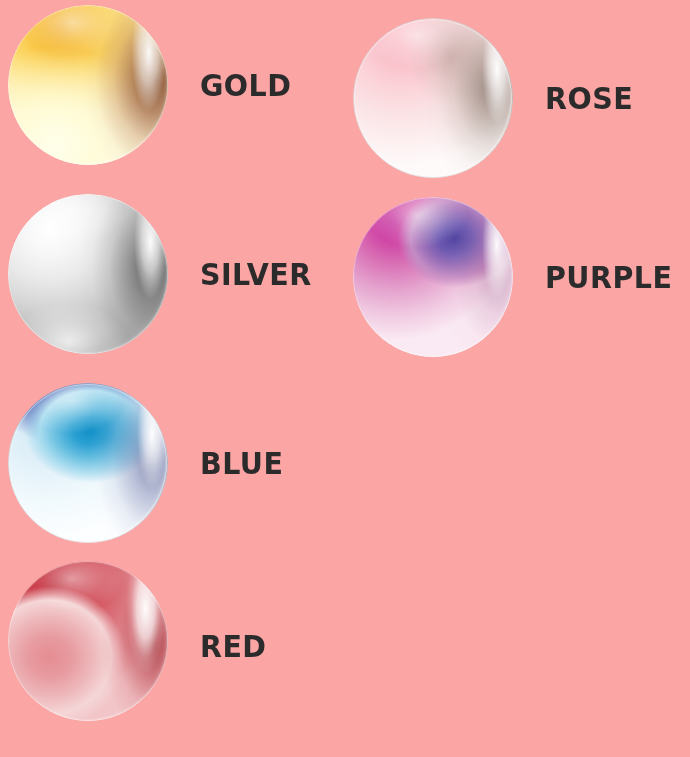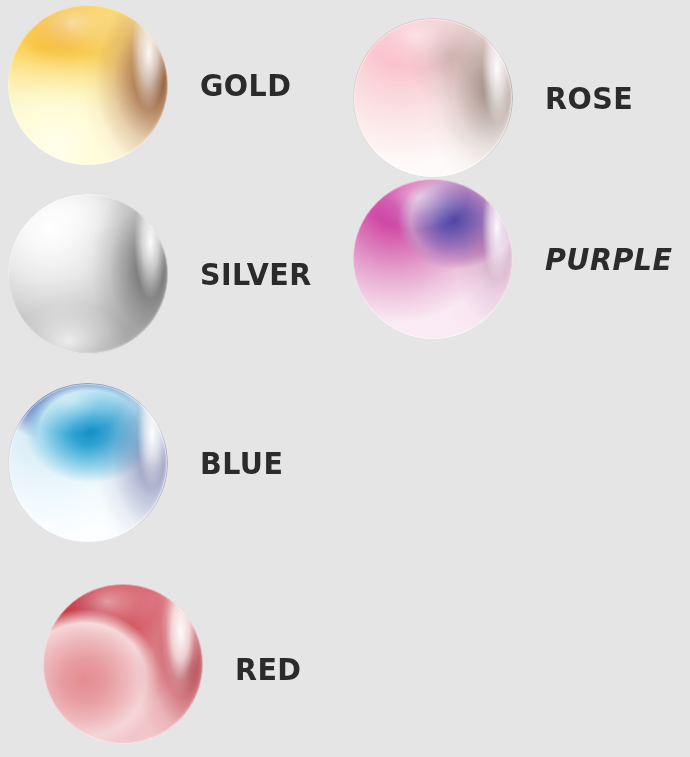--- a/index.html
+++ b/index.html
@@ -12,21 +12,21 @@
     width: 690px;
     height: 757px;
     font-family: "Liberation Sans", sans-serif;
     overflow: hidden;
   }
 
   #swatch-grid {
     position: relative;
     width: 690px;
     height: 757px;
-    background: #e5e5e5;
+    background: #fca5a5;
   }
 
   .swatch-cell {
     position: absolute;
     width: 345px;
     height: 189px;
     display: block;
   }
 
   
@@ -254,21 +254,21 @@
         <div class="layer base"></div>
         <div class="layer shade"></div>
         <div class="layer gloss"></div>
         <div class="layer rim"></div>
         <div class="layer contour"></div>
       </div>
     </div>
     <div class="swatch-label">SILVER</div>
   </div>
 
-  <div class="swatch-cell" style="left:345px; top:174px;font-style:italic;">
+  <div class="swatch-cell" style="left:345px; top:192px;">
     <div class="sphere-wrap">
       <div class="sphere s-purple">
         <div class="layer base"></div>
         <div class="layer shade"></div>
         <div class="layer gloss"></div>
         <div class="layer rim"></div>
         <div class="layer contour"></div>
       </div>
     </div>
     <div class="swatch-label">PURPLE</div>
@@ -281,21 +281,21 @@
         <div class="layer shade"></div>
         <div class="layer gloss"></div>
         <div class="layer rim"></div>
         <div class="layer contour edgeline"></div>
       </div>
     </div>
     <div class="swatch-label">BLUE</div>
   </div>
 
 
-  <div class="swatch-cell" style="left:0px; top:566px;margin-left:35px;">
+  <div class="swatch-cell" style="left:0px; top:543px;">
     <div class="sphere-wrap" style="top:18px;">
       <div class="sphere s-red">
         <div class="layer base"></div>
         <div class="layer shade"></div>
         <div class="layer gloss"></div>
         <div class="layer rim"></div>
         <div class="layer contour"></div>
       </div>
     </div>
     <div class="swatch-label" style="top:18px;">RED</div>

